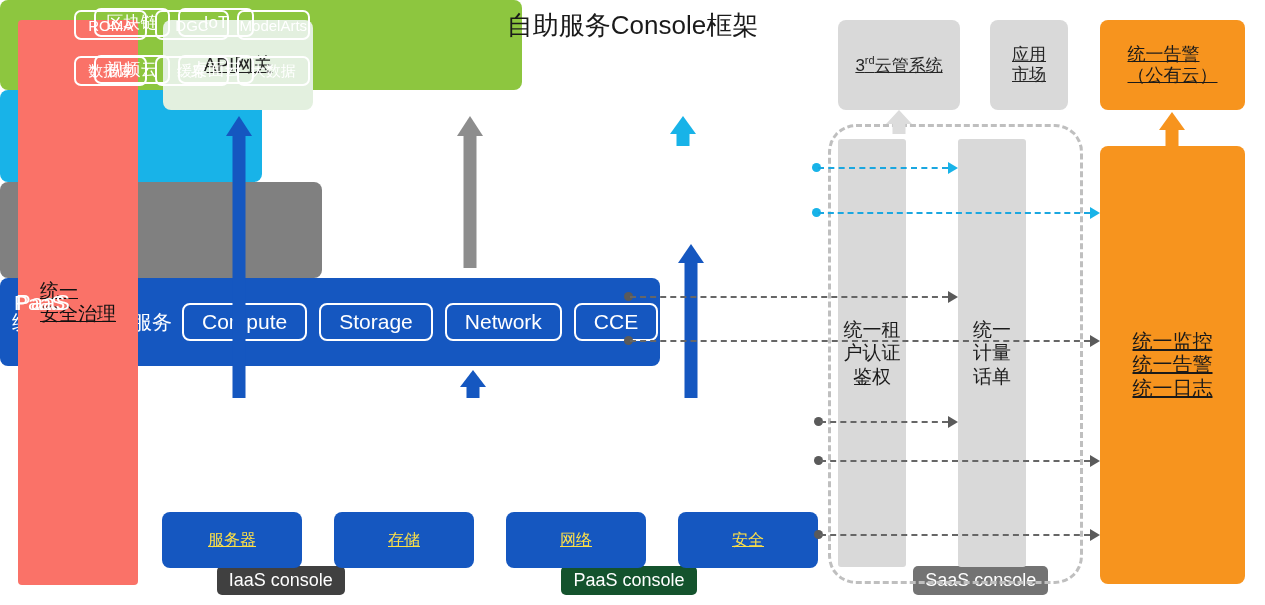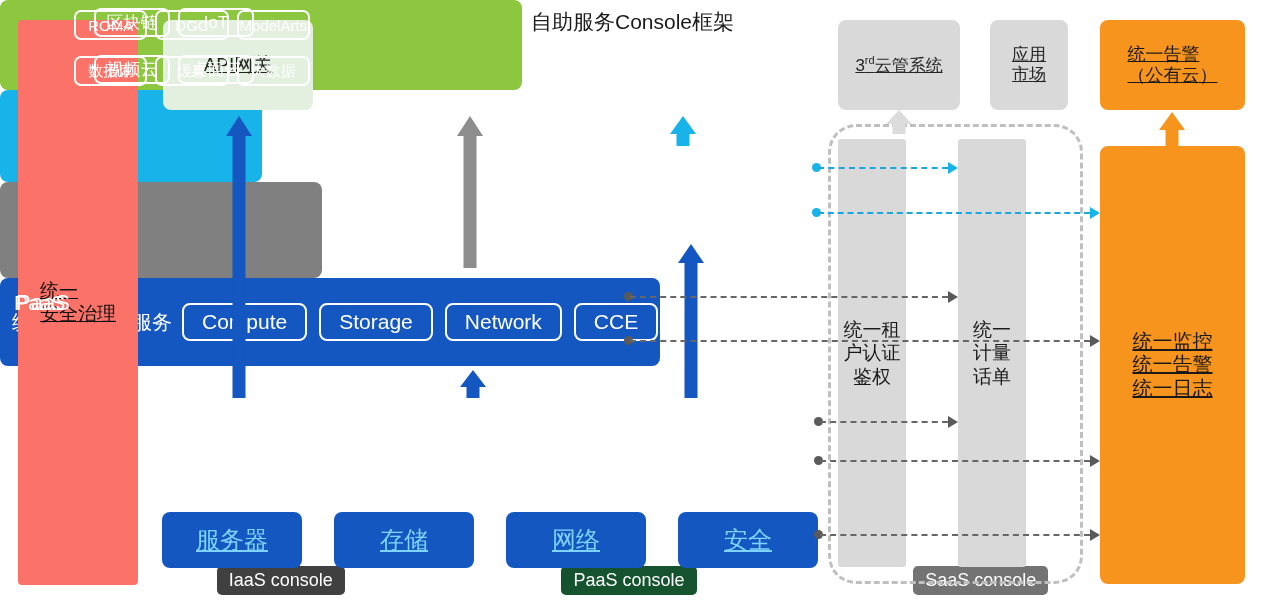--- a/index.html
+++ b/index.html
@@ -29,21 +29,21 @@
   }
 
   
   .console-frame {
     left: 320px; top: 20px; width: 522px; height: 90px;
     background: #8dc63f; border-radius: 8px;
     display: block;
   }
   .console-title {
     position: absolute; left: 0; top: 8px; width: 100%;
-    text-align: center; font-size: 21px; color: #1a1a1a;
+    text-align: center; font-size: 26px; color: #1a1a1a;
   }
   .console-pills {
     position: absolute; left: 0; bottom: 10px; width: 100%;
     display: flex; justify-content: space-evenly; align-items: center;
   }
   .pill {
     border-radius: 5px; padding: 4px 12px; font-size: 18px; color: #fff;
     white-space: nowrap;
   }
   .pill.iaas { background: #404040; }
@@ -106,21 +106,21 @@
   .infra-label { color: #fff; font-size: 20px; white-space: nowrap; }
   .infra-chips { display: flex; gap: 12px; flex: 1; justify-content: flex-end; }
   .infra-chip {
     border: 2px solid #ffffff; border-radius: 8px; color: #fff;
     font-size: 21px; padding: 5px 18px; white-space: nowrap;
   }
 
   
   .res {
     top: 512px; height: 56px; background: #1557c0; border-radius: 8px;
-    color: #7dd3fc; font-size: 24px;
+    color: #fde047; font-size: 16px;
   }
   .res-0 { left: 162px; width: 140px; }
   .res-1 { left: 334px; width: 140px; }
   .res-2 { left: 506px; width: 140px; }
   .res-3 { left: 678px; width: 140px; }
 
   
   .dashed-container {
     position: absolute; left: 828px; top: 124px; width: 255px; height: 460px;
     border: 3px dashed #bfbfbf; border-radius: 28px;

